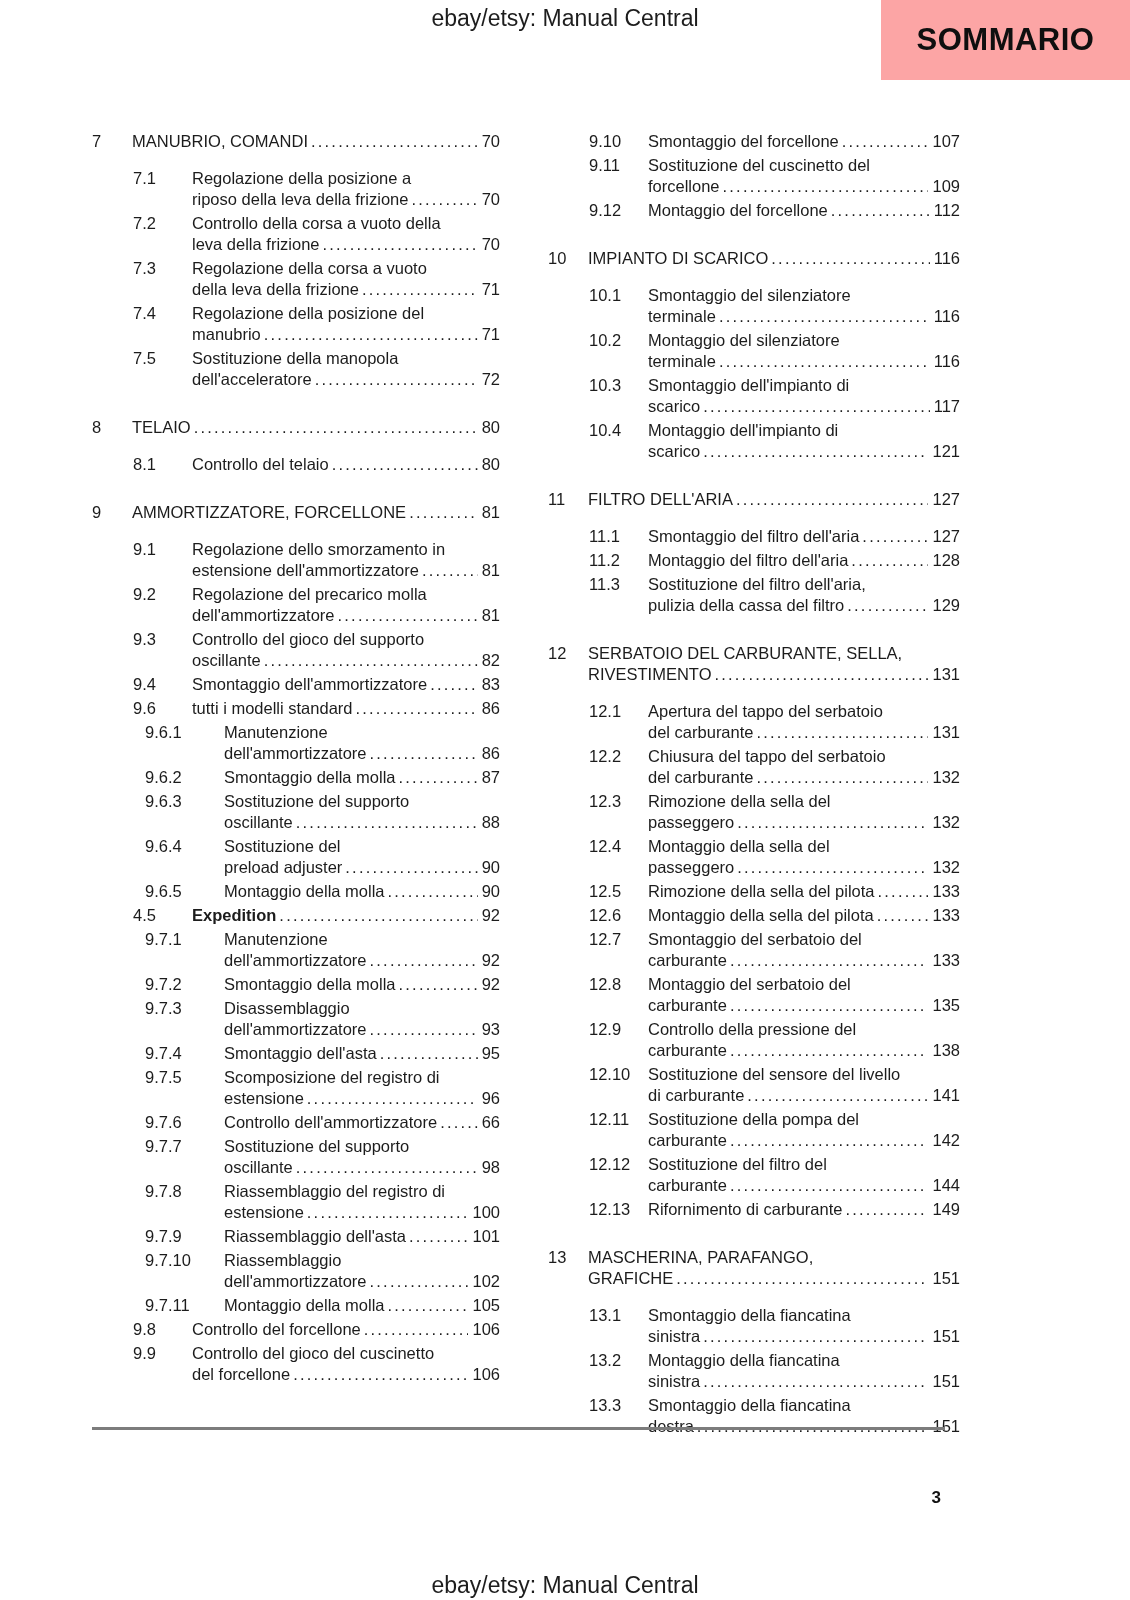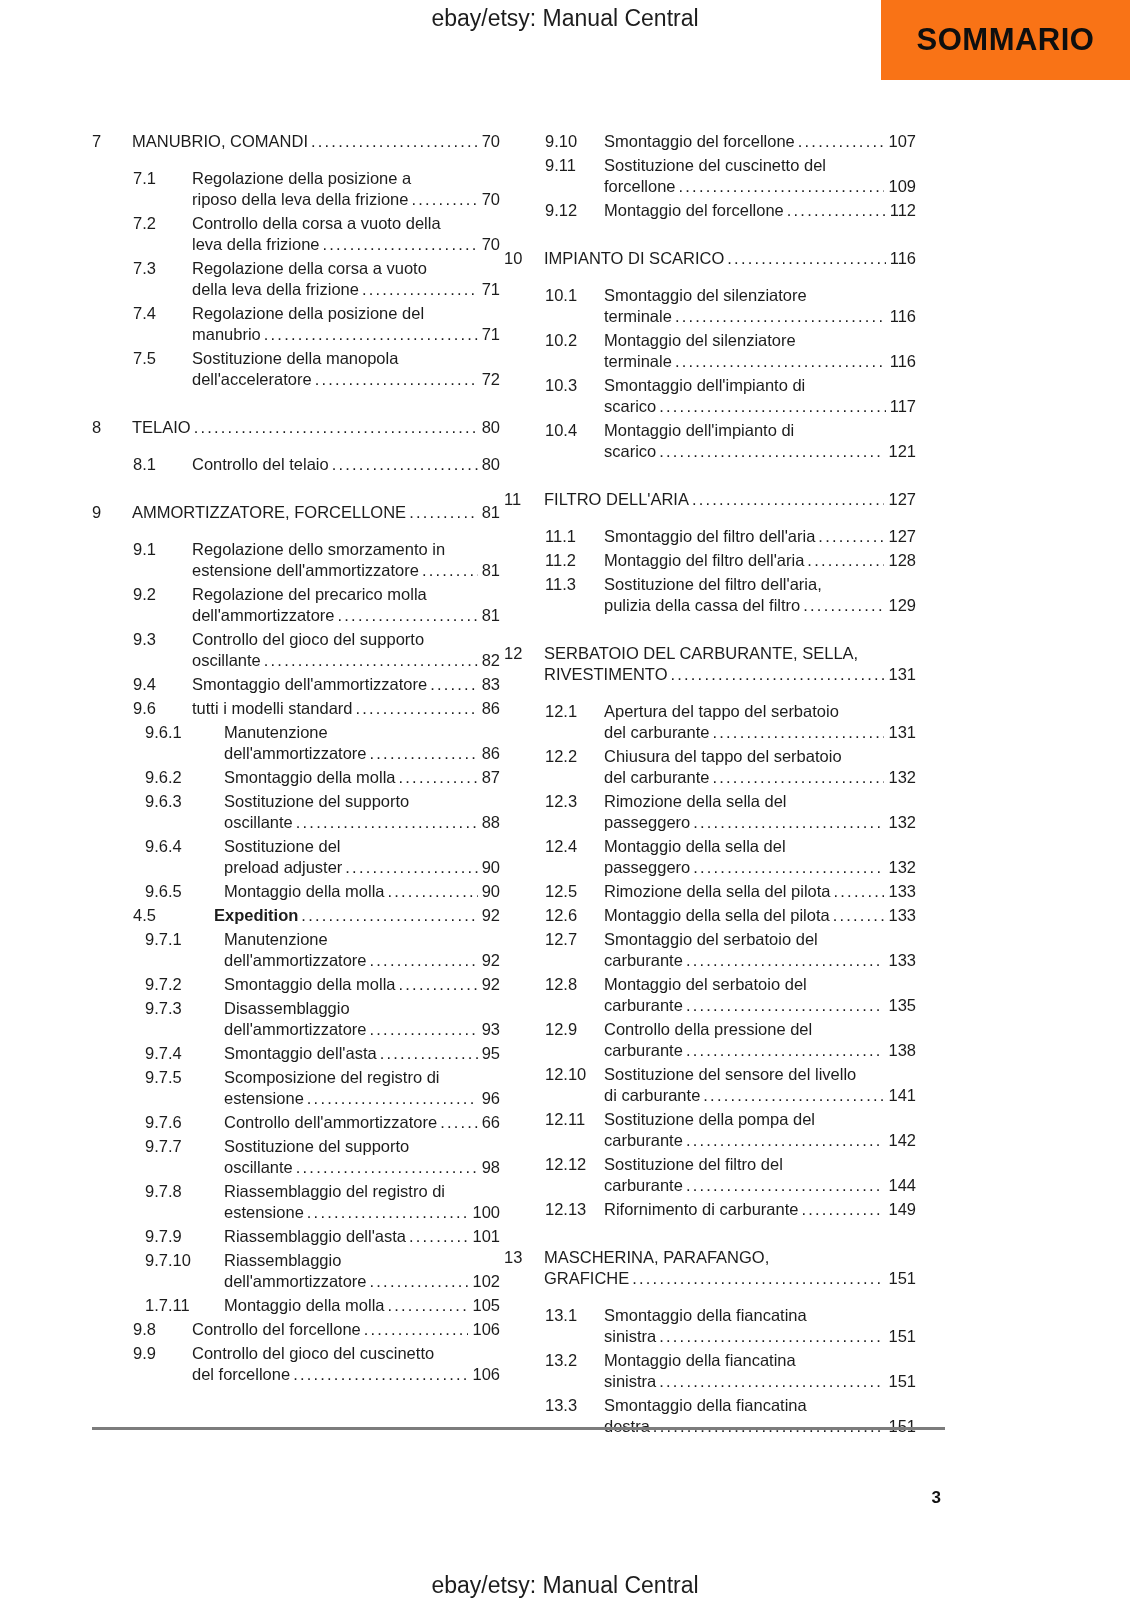--- a/index.html
+++ b/index.html
@@ -10,45 +10,45 @@
     font-family: "Liberation Sans", sans-serif;
     color: #1c1c1c;
     overflow: hidden;
   }
   .doc-header {
     position: absolute; top: 5px; left: 0; width: 100%;
     text-align: center; font-size: 23px; color: #1d1d1d;
   }
   .banner {
     position: absolute; top: 0; left: 881px; width: 249px; height: 80px;
-    background: #f97316;
+    background: #fca5a5;
     display: flex; align-items: center; justify-content: center;
   }
   .banner-label {
     font-size: 31px; font-weight: 700; color: #0f0f0f; letter-spacing: 0.5px;
   }
   .col {
     position: absolute; top: 131px;
     font-size: 16.5px; line-height: 21px;
   }
   .col-left  { left: 92px;  width: 408px; }
-  .col-right { left: 504px; width: 412px; }
+  .col-right { left: 548px; width: 412px; }
 
   .entry { display: flex; align-items: flex-start; margin-bottom: 3px; }
   .entry.lvl1 { margin-top: 27px; margin-bottom: 16px; }
   .col .entry:first-child { margin-top: 0; }
   .num { flex: 0 0 auto; }
   .lvl1 > .num { width: 40px; }
   .lvl2 > .num { margin-left: 41px; width: 59px; }
   .lvl3 > .num { margin-left: 53px; width: 79px; }
   .ebody { flex: 1 1 auto; min-width: 0; display: flex; flex-direction: column; }
   .tline { display: block; white-space: nowrap; }
   .tline.last { display: flex; align-items: baseline; white-space: normal; }
   .txt { flex: 0 0 auto; white-space: nowrap; }
-  .txt.bold { font-weight: 700; margin-left: 22px; }
+  .txt.bold { font-weight: 700; }
   .leader {
     flex: 1 1 auto; min-width: 14px; overflow: hidden;
     white-space: nowrap; margin: 0 4px 0 3px; height: 21px;
   }
   .leader::after {
     content: "................................................................................................";
     letter-spacing: 2.2px;
   }
   .pg { flex: 0 0 auto; text-align: right; }
 
@@ -388,21 +388,21 @@
       <span class="ebody">
         <span class="tline"><span class="txt">Riassemblaggio</span></span>
         <span class="tline last">
           <span class="txt">dell'ammortizzatore</span>
           <span class="leader"></span>
           <span class="pg">102</span>
         </span>
       </span>
     </div>
     <div class="entry lvl3">
-      <span class="num">1.7.11</span>
+      <span class="num">9.7.11</span>
       <span class="ebody">
         <span class="tline last">
           <span class="txt">Montaggio della molla</span>
           <span class="leader"></span>
           <span class="pg">105</span>
         </span>
       </span>
     </div>
     <div class="entry lvl2">
       <span class="num">9.8</span>

